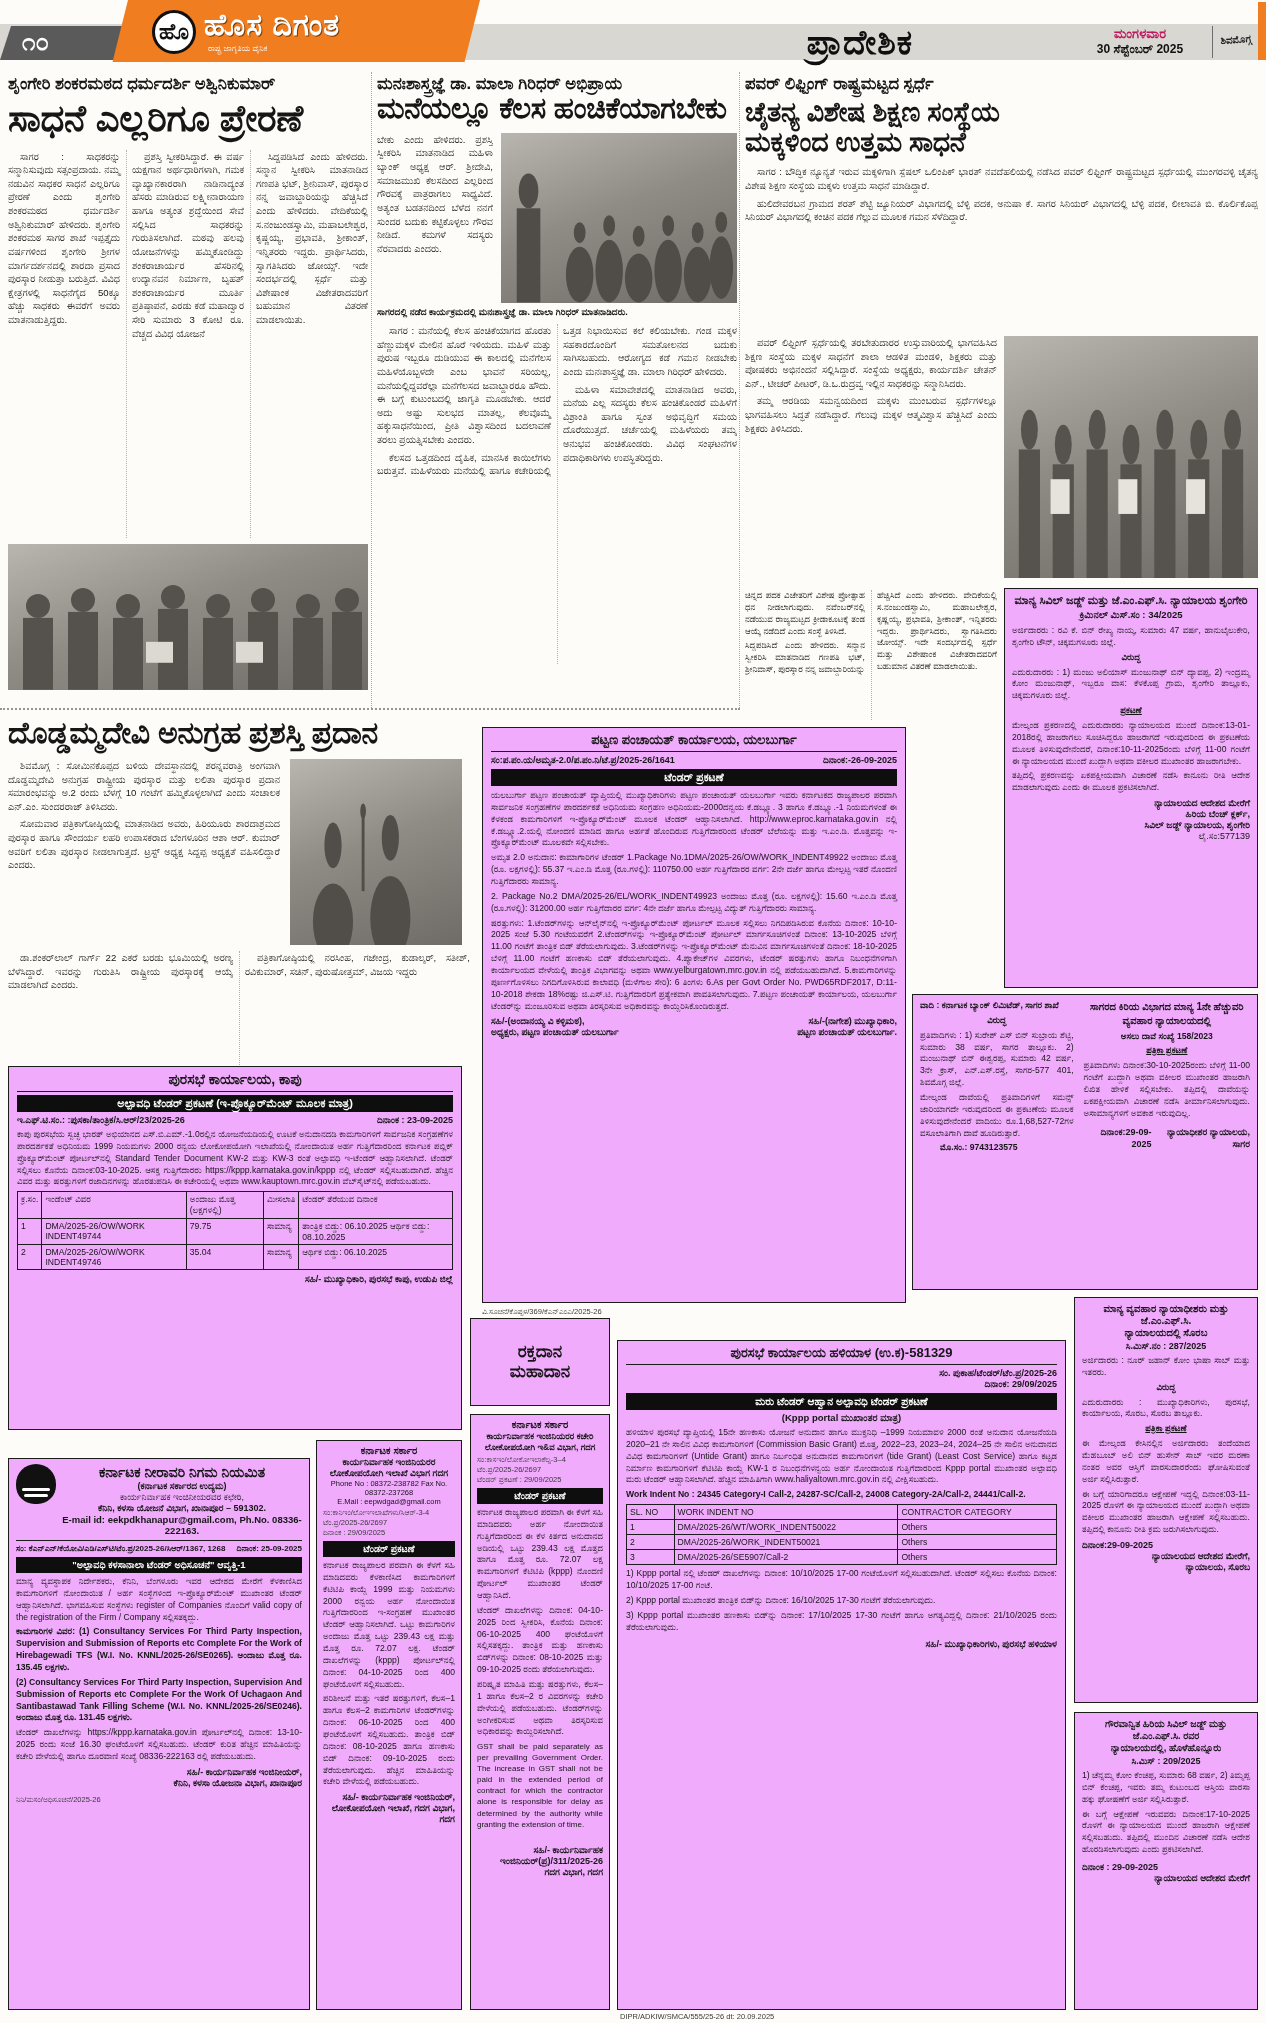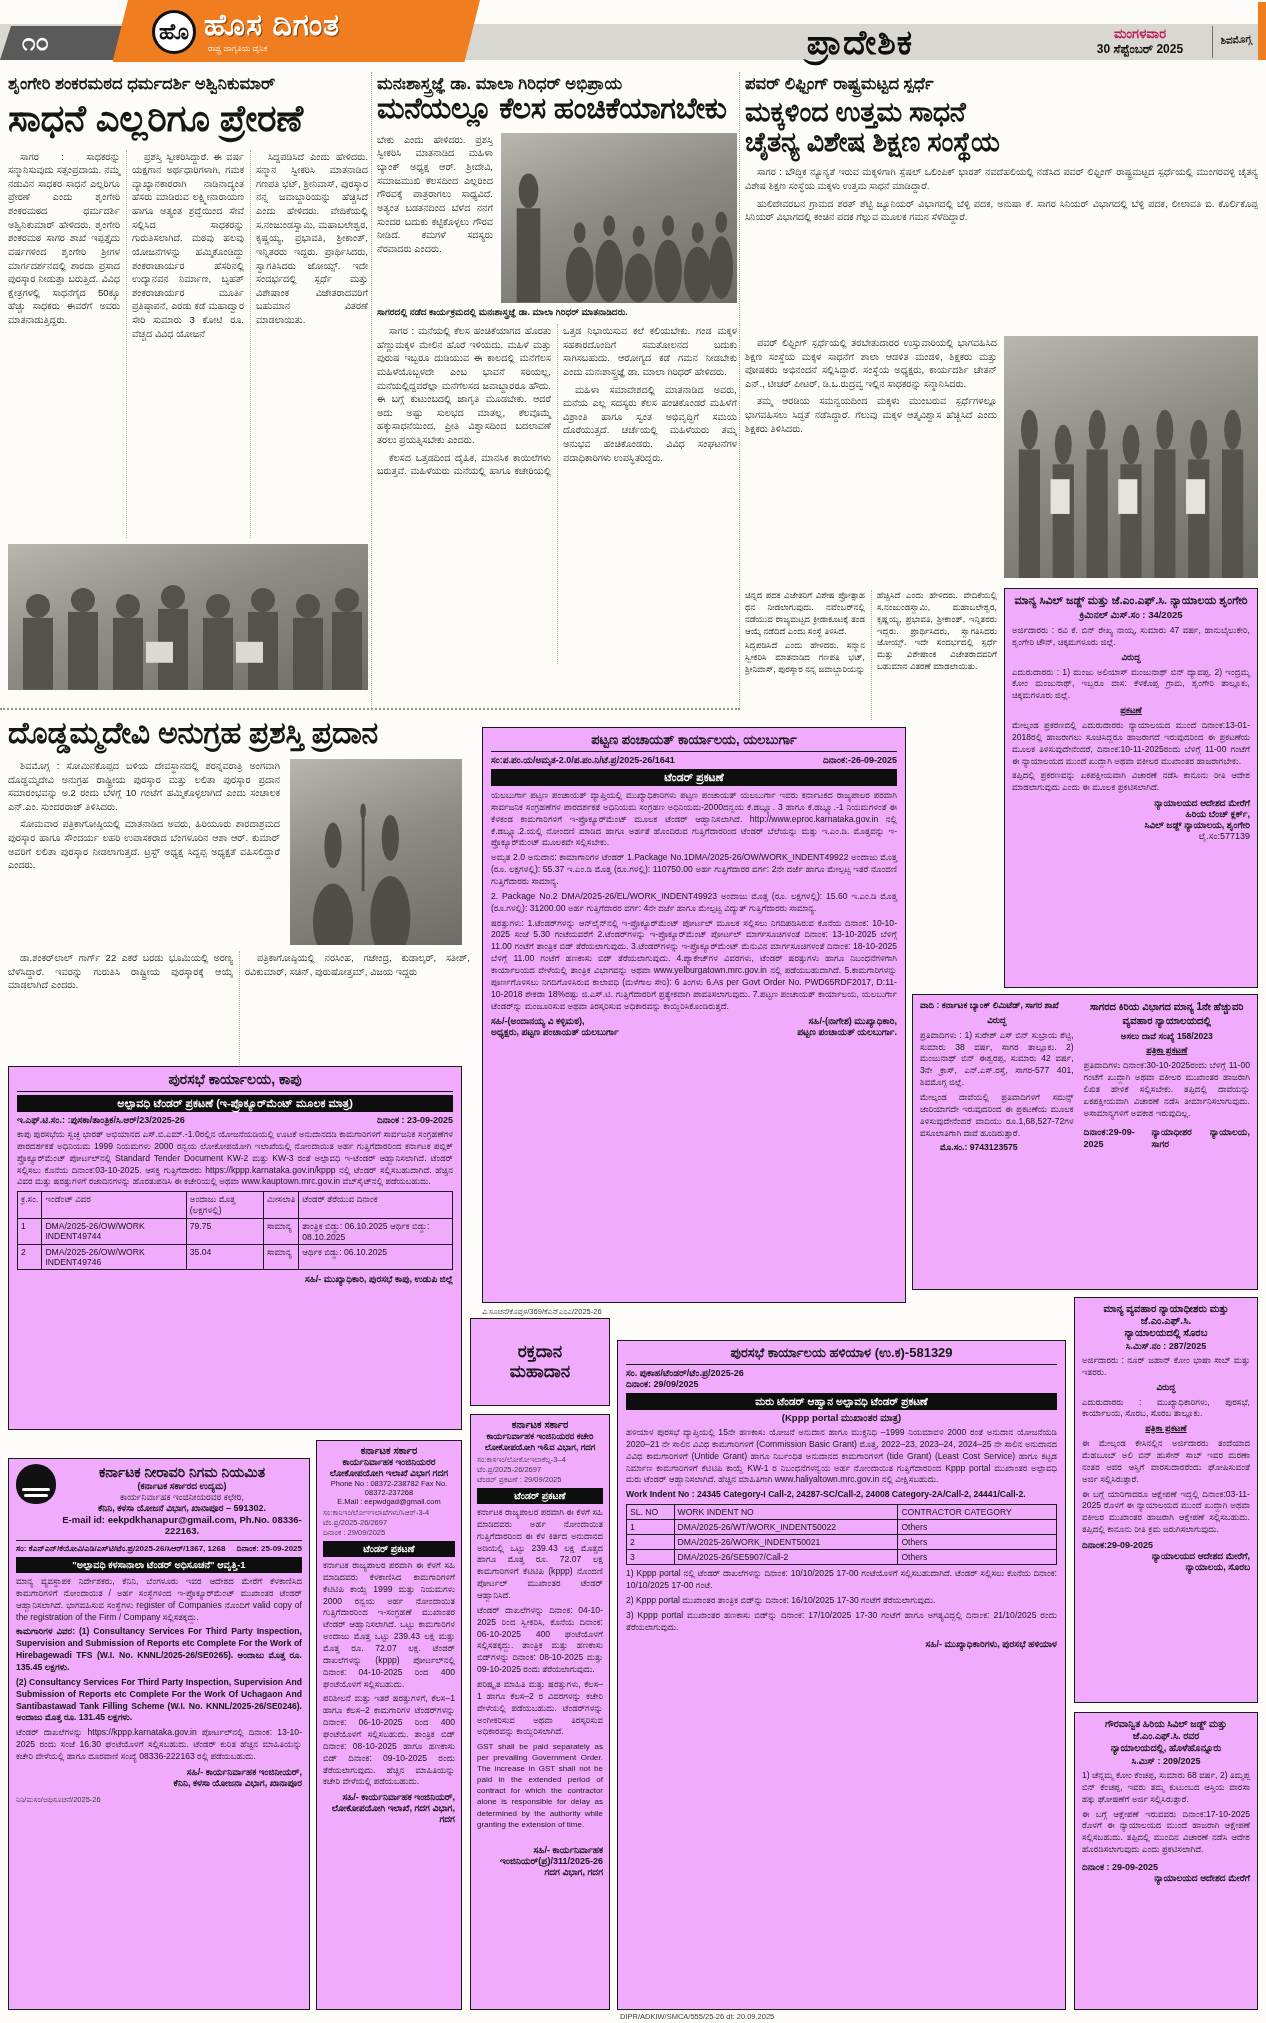--- a/index.html
+++ b/index.html
@@ -14,21 +14,21 @@
   .cols3{column-count:3;column-gap:12px;column-rule:1px dotted #b5b0a6;}
   .kicker{font-weight:bold;font-size:16.5px;line-height:1.15;}
   .headline{font-weight:bold;line-height:1.1;letter-spacing:-0.3px;}
   .bar{background:#0e0e0e;color:#fff;font-weight:bold;text-align:center;}
   .nbox{border:1.6px solid #1c1c1c;background:#f0abfc;box-sizing:border-box;}
   .dotrule{border-top:2px dotted #9a958c;}
   .vdot{border-left:1.6px dotted #aba698;}
   .photo{background:linear-gradient(160deg,#b9b6b0 0%,#8f8c86 45%,#6f6c67 100%);position:relative;overflow:hidden;}
   .photo svg{position:absolute;bottom:0;left:0;width:100%;height:82%;}
   .cap{font-size:9px;font-weight:bold;line-height:1.25;}
-  .refline{font-size:9px;font-weight:bold;display:flex;justify-content:space-between;}
+  .refline{font-size:9px;font-weight:bold;display:flex;justify-content:space-between;text-align:right;}
   table.tnd{border-collapse:collapse;width:100%;font-size:8.6px;}
   table.tnd th,table.tnd td{border:1px solid #1c1c1c;padding:2px 3px;text-align:left;vertical-align:top;font-weight:normal;}
   .ct{text-align:center;font-weight:bold;}
   .sign{font-size:9px;font-weight:bold;}
   .masthead-gray{background:#d9d7d2;}
   .tiny{font-size:7.5px;color:#3a3a3a;}
 </style>
 </head>
 <body>
 
@@ -122,22 +122,22 @@
     <div class="bodytxt cols2" style="margin-top:6px;height:340px;overflow:hidden;">
       <p>ಸಾಗರ : ಮನೆಯಲ್ಲಿ ಕೆಲಸ ಹಂಚಿಕೆಯಾಗದ ಹೊರತು ಹೆಣ್ಣುಮಕ್ಕಳ ಮೇಲಿನ ಹೊರೆ ಇಳಿಯದು. ಮಹಿಳೆ ಮತ್ತು ಪುರುಷ ಇಬ್ಬರೂ ದುಡಿಯುವ ಈ ಕಾಲದಲ್ಲಿ ಮನೆಗೆಲಸ ಮಹಿಳೆಯೊಬ್ಬಳದೇ ಎಂಬ ಭಾವನೆ ಸರಿಯಲ್ಲ, ಮನೆಯಲ್ಲಿದ್ದವರೆಲ್ಲಾ ಮನೆಗೆಲಸದ ಜವಾಬ್ದಾರರೂ ಹೌದು. ಈ ಬಗ್ಗೆ ಕುಟುಂಬದಲ್ಲಿ ಜಾಗೃತಿ ಮೂಡಬೇಕು. ಆದರೆ ಅದು ಅಷ್ಟು ಸುಲಭದ ಮಾತಲ್ಲ, ಕೆಲವೊಮ್ಮೆ ಹಕ್ಕುಸಾಧನೆಯಿಂದ, ಪ್ರೀತಿ ವಿಶ್ವಾಸದಿಂದ ಬದಲಾವಣೆ ತರಲು ಪ್ರಯತ್ನಿಸಬೇಕು ಎಂದರು.</p>
       <p>ಕೆಲಸದ ಒತ್ತಡದಿಂದ ದೈಹಿಕ, ಮಾನಸಿಕ ಕಾಯಿಲೆಗಳು ಬರುತ್ತವೆ. ಮಹಿಳೆಯರು ಮನೆಯಲ್ಲಿ ಹಾಗೂ ಕಚೇರಿಯಲ್ಲಿ ಒತ್ತಡ ನಿಭಾಯಿಸುವ ಕಲೆ ಕಲಿಯಬೇಕು. ಗಂಡ ಮಕ್ಕಳ ಸಹಕಾರದೊಂದಿಗೆ ಸಮತೋಲನದ ಬದುಕು ಸಾಗಿಸಬಹುದು. ಆರೋಗ್ಯದ ಕಡೆ ಗಮನ ನೀಡಬೇಕು ಎಂದು ಮನಃಶಾಸ್ತ್ರಜ್ಞೆ ಡಾ. ಮಾಲಾ ಗಿರಿಧರ್ ಹೇಳಿದರು.</p>
       <p>ಮಹಿಳಾ ಸಮಾವೇಶದಲ್ಲಿ ಮಾತನಾಡಿದ ಅವರು, ಮನೆಯ ಎಲ್ಲ ಸದಸ್ಯರು ಕೆಲಸ ಹಂಚಿಕೊಂಡರೆ ಮಹಿಳೆಗೆ ವಿಶ್ರಾಂತಿ ಹಾಗೂ ಸ್ವಂತ ಅಭಿವೃದ್ಧಿಗೆ ಸಮಯ ದೊರೆಯುತ್ತದೆ. ಚರ್ಚೆಯಲ್ಲಿ ಮಹಿಳೆಯರು ತಮ್ಮ ಅನುಭವ ಹಂಚಿಕೊಂಡರು. ವಿವಿಧ ಸಂಘಟನೆಗಳ ಪದಾಧಿಕಾರಿಗಳು ಉಪಸ್ಥಿತರಿದ್ದರು.</p>
     </div>
   </div>
 
   <div class="abs" style="left:745px;top:74px;width:513px;">
     <div class="kicker">ಪವರ್ ಲಿಫ್ಟಿಂಗ್ ರಾಷ್ಟ್ರಮಟ್ಟದ ಸ್ಪರ್ಧೆ</div>
     <div class="headline" style="font-size:27px;margin-top:5px;">
+      <div>ಚೈತನ್ಯ ವಿಶೇಷ ಶಿಕ್ಷಣ ಸಂಸ್ಥೆಯ</div>
       <div>ಮಕ್ಕಳಿಂದ ಉತ್ತಮ ಸಾಧನೆ</div>
-      <div>ಚೈತನ್ಯ ವಿಶೇಷ ಶಿಕ್ಷಣ ಸಂಸ್ಥೆಯ</div>
     </div>
     <div class="bodytxt" style="margin-top:8px;height:150px;overflow:hidden;">
       <p>ಸಾಗರ : ಬೌದ್ಧಿಕ ನ್ಯೂನ್ಯತೆ ಇರುವ ಮಕ್ಕಳಿಗಾಗಿ ಸ್ಪೆಷಲ್ ಒಲಿಂಪಿಕ್ ಭಾರತ್ ನವದೆಹಲಿಯಲ್ಲಿ ನಡೆಸಿದ ಪವರ್ ಲಿಫ್ಟಿಂಗ್ ರಾಷ್ಟ್ರಮಟ್ಟದ ಸ್ಪರ್ಧೆಯಲ್ಲಿ ಮುಂಗರವಳ್ಳಿ ಚೈತನ್ಯ ವಿಶೇಷ ಶಿಕ್ಷಣ ಸಂಸ್ಥೆಯ ಮಕ್ಕಳು ಉತ್ತಮ ಸಾಧನೆ ಮಾಡಿದ್ದಾರೆ.</p>
       <p>ಹುಲಿದೇವರಬನ ಗ್ರಾಮದ ಶರತ್ ಶೆಟ್ಟಿ ಜ್ಯೂನಿಯರ್ ವಿಭಾಗದಲ್ಲಿ ಬೆಳ್ಳಿ ಪದಕ, ಅನುಷಾ ಕೆ. ಸಾಗರ ಸಿನಿಯರ್ ವಿಭಾಗದಲ್ಲಿ ಬೆಳ್ಳಿ ಪದಕ, ಲೀಲಾವತಿ ಬಿ. ಕೊರ್ಲಿಕೊಪ್ಪ ಸಿನಿಯರ್ ವಿಭಾಗದಲ್ಲಿ ಕಂಚಿನ ಪದಕ ಗೆಲ್ಲುವ ಮೂಲಕ ಗಮನ ಸೆಳೆದಿದ್ದಾರೆ.</p>
     </div>
   </div>
   <div class="abs bodytxt" style="left:745px;top:336px;width:252px;height:242px;overflow:hidden;">
     <p>ಪವರ್ ಲಿಫ್ಟಿಂಗ್ ಸ್ಪರ್ಧೆಯಲ್ಲಿ ತರಬೇತುದಾರರ ಉಸ್ತುವಾರಿಯಲ್ಲಿ ಭಾಗವಹಿಸಿದ ಶಿಕ್ಷಣ ಸಂಸ್ಥೆಯ ಮಕ್ಕಳ ಸಾಧನೆಗೆ ಶಾಲಾ ಆಡಳಿತ ಮಂಡಳಿ, ಶಿಕ್ಷಕರು ಮತ್ತು ಪೋಷಕರು ಅಭಿನಂದನೆ ಸಲ್ಲಿಸಿದ್ದಾರೆ. ಸಂಸ್ಥೆಯ ಅಧ್ಯಕ್ಷರು, ಕಾರ್ಯದರ್ಶಿ ಚೇತನ್ ಎನ್., ಟೀಚರ್ ಪೀಟರ್, ಡಿ.ಒ.ರುದ್ರವ್ವ ಇಲ್ಲಿನ ಸಾಧಕರನ್ನು ಸನ್ಮಾನಿಸಿದರು.</p>
     <p>ತಮ್ಮ ಆರಡಿಯ ಸಮನ್ವಯದಿಂದ ಮಕ್ಕಳು ಮುಂಬರುವ ಸ್ಪರ್ಧೆಗಳಲ್ಲೂ ಭಾಗವಹಿಸಲು ಸಿದ್ಧತೆ ನಡೆಸಿದ್ದಾರೆ. ಗೆಲುವು ಮಕ್ಕಳ ಆತ್ಮವಿಶ್ವಾಸ ಹೆಚ್ಚಿಸಿದೆ ಎಂದು ಶಿಕ್ಷಕರು ತಿಳಿಸಿದರು.</p>
   </div>

